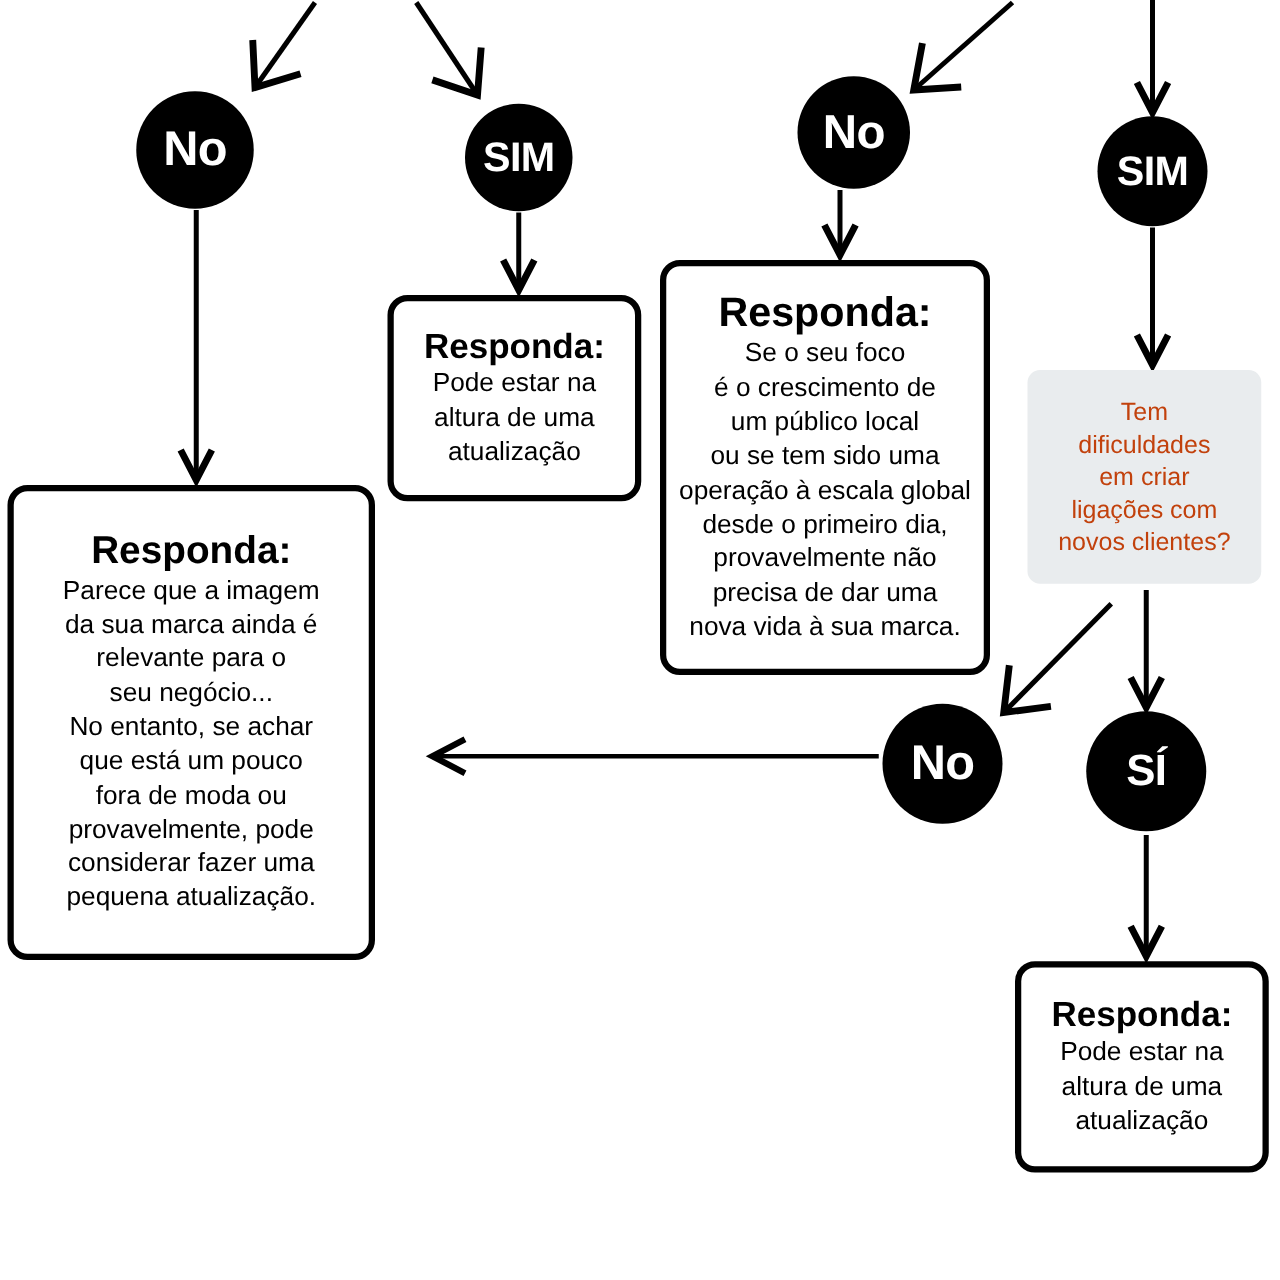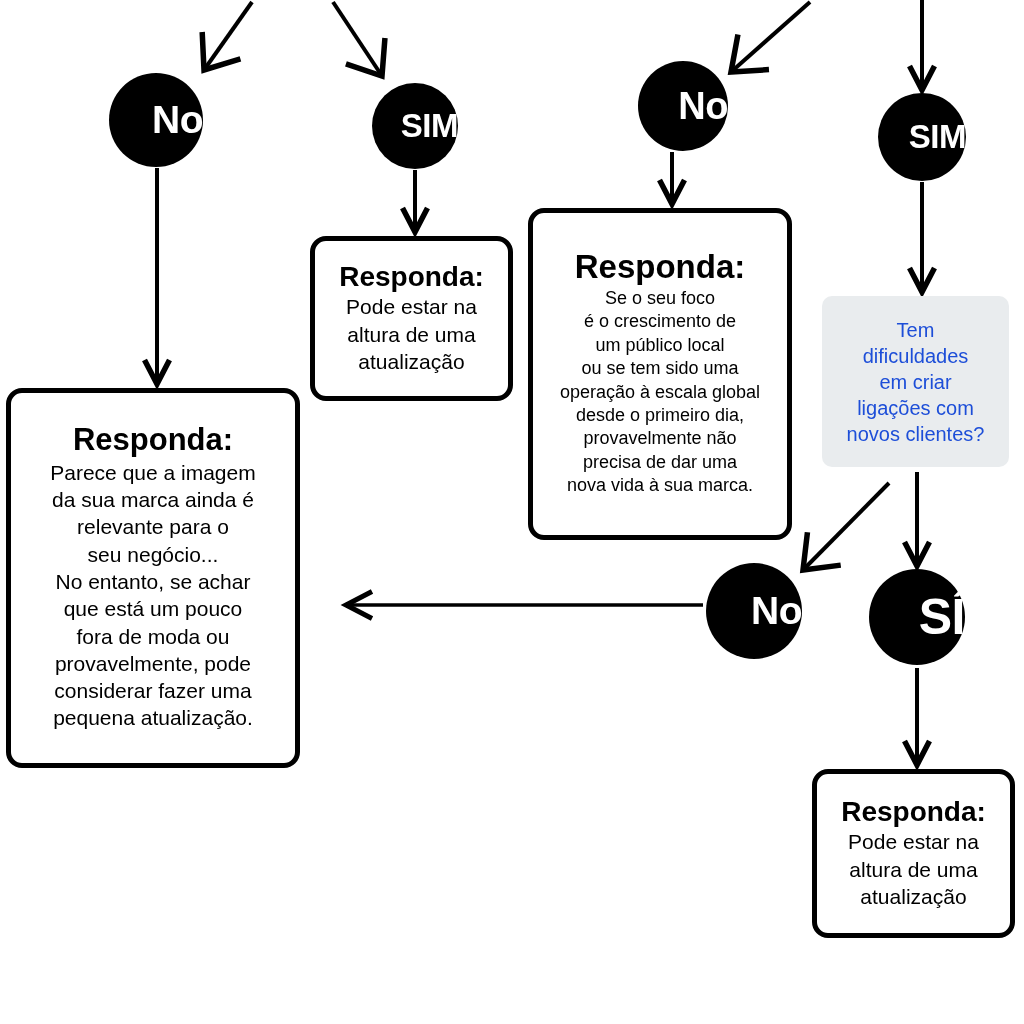--- a/index.html
+++ b/index.html
@@ -22,21 +22,21 @@
     width: 1024px;
     height: 1024px;
     pointer-events: none;
   }
   .node-circle {
     position: absolute;
     background: #000000;
     border-radius: 50%;
     display: flex;
     align-items: center;
-    justify-content: flex-end;
+    justify-content: center;
     color: #ffffff;
     font-weight: bold;
     letter-spacing: -0.5px;
   }
   .answer-box {
     position: absolute;
     background: #ffffff;
     border: 5px solid #000000;
     border-radius: 16px;
     box-sizing: border-box;
@@ -60,21 +60,21 @@
   }
   .question-box {
     position: absolute;
     background: #e9ecee;
     border-radius: 10px;
     box-sizing: border-box;
     display: flex;
     align-items: center;
     justify-content: center;
     text-align: center;
-    color: #1d4ed8;
+    color: #c2410c;
     padding: 8px 10px;
     line-height: 1.30;
     white-space: pre-line;
   }
 </style>
 </head>
 <body>
 
 <div id="canvas">
 
@@ -140,21 +140,21 @@
       </div>
       <div class="node-circle" style="left: 638px; top: 61px; width: 90px; height: 90px; background: rgb(0, 0, 0); color: rgb(255, 255, 255); font-size: 38px;">
         <span>No</span>
       </div>
       <div class="node-circle" style="left: 878px; top: 93px; width: 88px; height: 88px; background: rgb(0, 0, 0); color: rgb(255, 255, 255); font-size: 33px;">
         <span>SIM</span>
       </div>
       <div class="node-circle" style="left: 706px; top: 563px; width: 96px; height: 96px; background: rgb(0, 0, 0); color: rgb(255, 255, 255); font-size: 39px;">
         <span>No</span>
       </div>
-      <div class="node-circle" style="left: 869px; top: 569px; width: 96px; height: 96px; background: rgb(0, 0, 0); color: rgb(255, 255, 255); font-size: 50px;">
+      <div class="node-circle" style="left: 869px; top: 569px; width: 96px; height: 96px; background: rgb(0, 0, 0); color: rgb(255, 255, 255); font-size: 35px;">
         <span>SÍ</span>
       </div>
     </div>
   <div id="boxes-layer">
       <div class="answer-box" style="left: 6px; top: 388px; width: 294px; height: 380px; background: rgb(255, 255, 255); border-color: rgb(0, 0, 0); color: rgb(0, 0, 0);">
         <div class="ttl" style="font-size: 31px;">Responda:</div>
         <div class="bdy" style="font-size: 21px;">Parece que a imagem
 da sua marca ainda é
 relevante para o
 seu negócio...
@@ -166,21 +166,21 @@
 pequena atualização.</div>
       </div>
       <div class="answer-box" style="left: 310px; top: 236px; width: 203px; height: 165px; background: rgb(255, 255, 255); border-color: rgb(0, 0, 0); color: rgb(0, 0, 0);">
         <div class="ttl" style="font-size: 28px;">Responda:</div>
         <div class="bdy" style="font-size: 21px;">Pode estar na
 altura de uma
 atualização</div>
       </div>
       <div class="answer-box" style="left: 528px; top: 208px; width: 264px; height: 332px; background: rgb(255, 255, 255); border-color: rgb(0, 0, 0); color: rgb(0, 0, 0);">
         <div class="ttl" style="font-size: 33px;">Responda:</div>
-        <div class="bdy" style="font-size: 18px;">Se o seu foco
+        <div class="bdy" style="font-size: 21px;">Se o seu foco
 é o crescimento de
 um público local
 ou se tem sido uma
 operação à escala global
 desde o primeiro dia,
 provavelmente não
 precisa de dar uma
 nova vida à sua marca.</div>
       </div>
       <div class="answer-box" style="left: 812px; top: 769px; width: 203px; height: 169px; background: rgb(255, 255, 255); border-color: rgb(0, 0, 0); color: rgb(0, 0, 0);">

